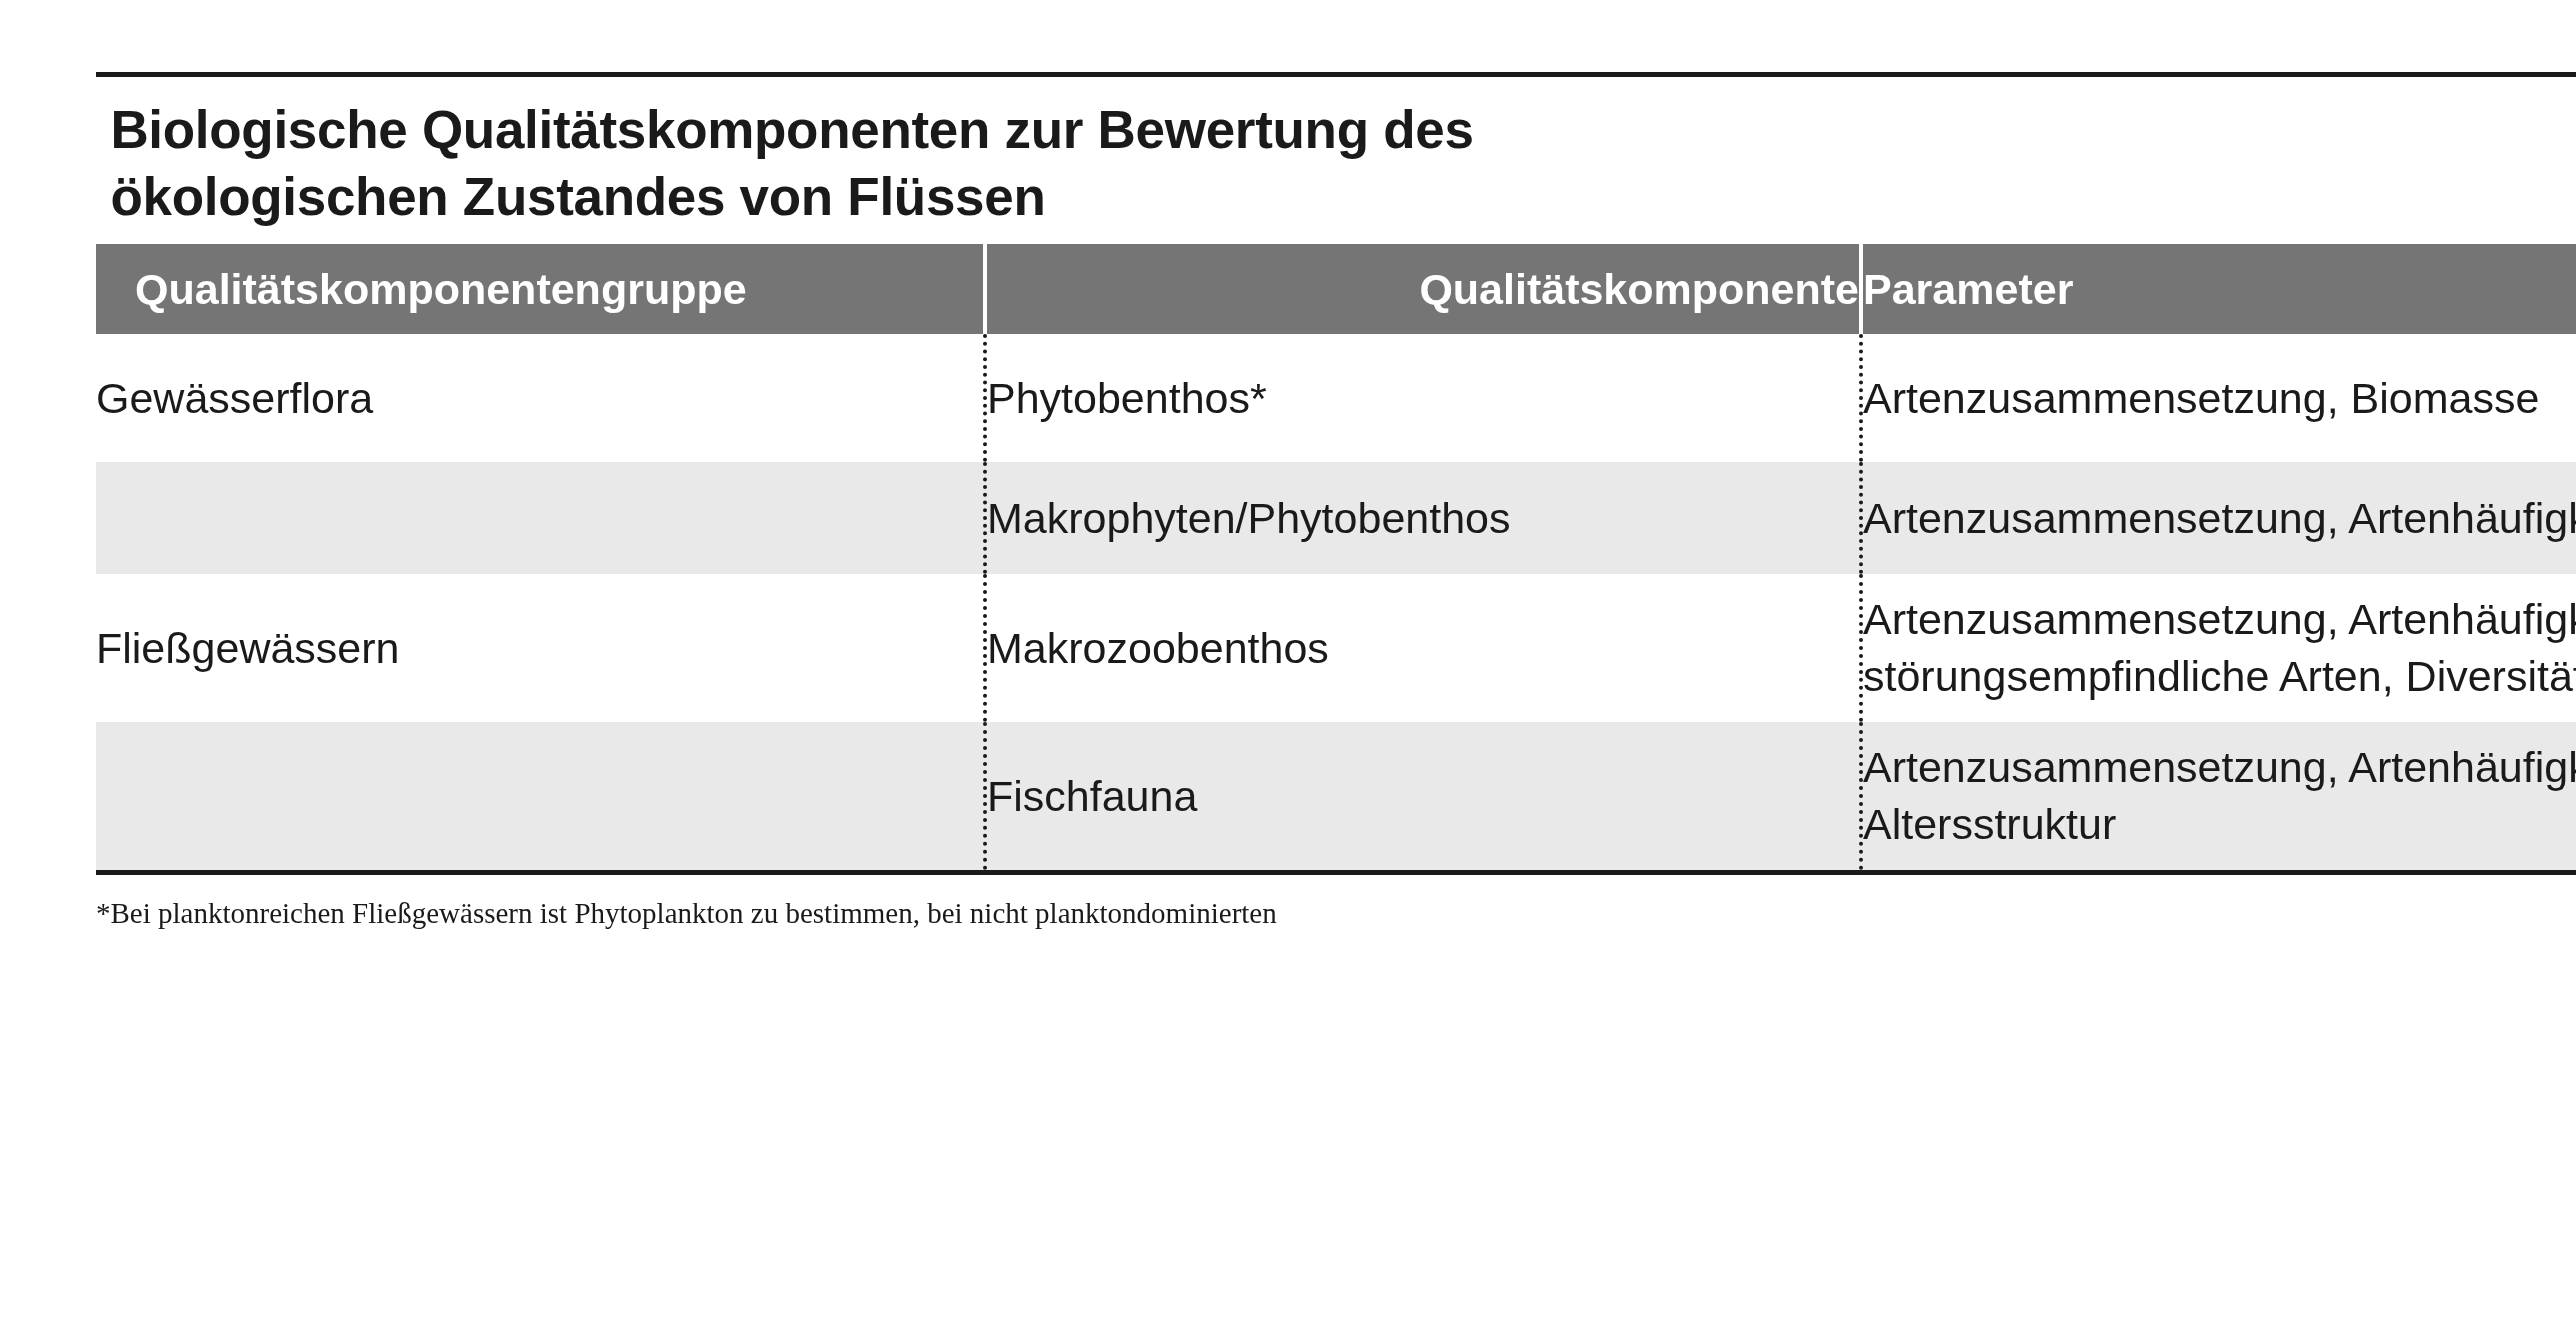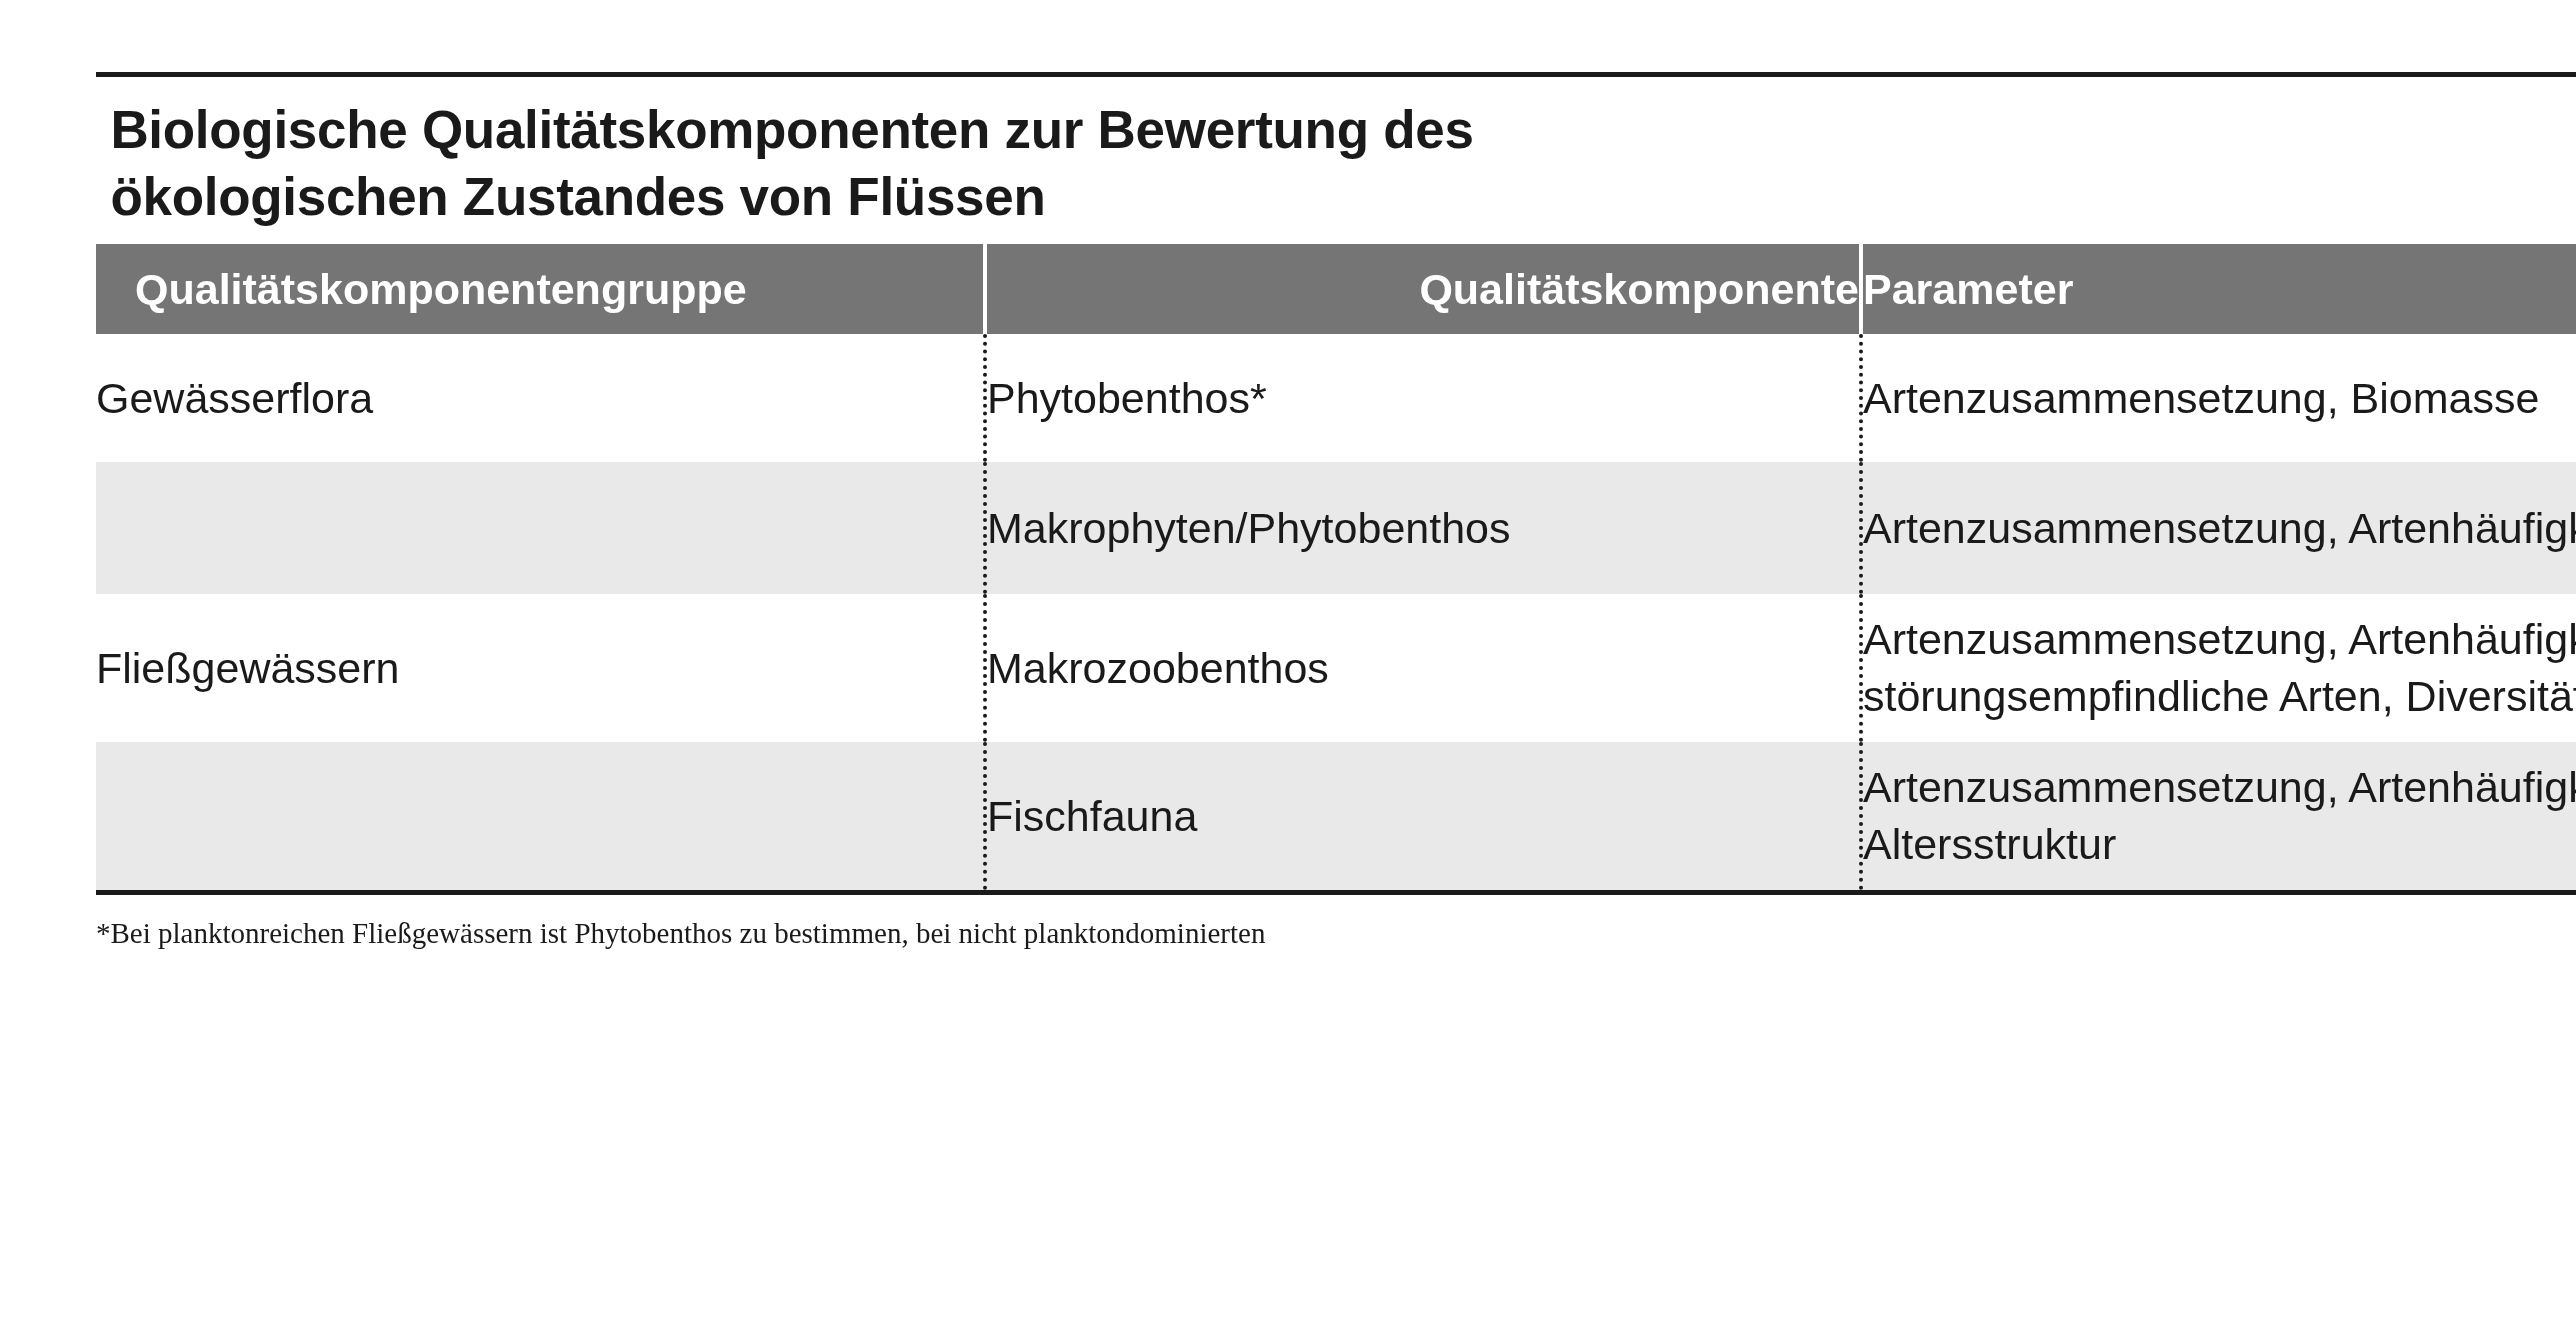--- a/index.html
+++ b/index.html
@@ -78,21 +78,21 @@
   tbody tr.shaded td {
     background: #e9e9e9;
   }
   tbody tr.plain td {
     background: #ffffff;
   }
   td.dotted-right {
     border-right: 4.6px dotted #1a1a1a;
   }
   tr.r1 td { height: 128px; }
-  tr.r2 td { height: 132px; }
+  tr.r2 td { height: 112px; }
   tr.r3 td { height: 148px; }
   tr.r4 td { height: 148px; }
   .rule-bottom {
     height: 4.6px;
     background: #1a1a1a;
     width: 100%;
     margin-top: 0;
   }
   .footnotes {
     display: flex;
@@ -165,20 +165,20 @@
             <span>Altersstruktur</span>
           </td>
         </tr>
       </tbody>
     </table>
 
     <div class="rule-bottom"></div>
 
     <div class="footnotes">
       <div class="footnote-left">
-        <span>*Bei planktonreichen Fließgewässern ist Phytobenthos zu bestimmen, bei nicht planktondominierten</span>
+        <span>*Bei planktonreichen Fließgewässern ist Phytoplankton zu bestimmen, bei nicht planktondominierten</span>
       </div>
 
     </div>
 
   </div>
 </div>
 
 
 </body></html>

